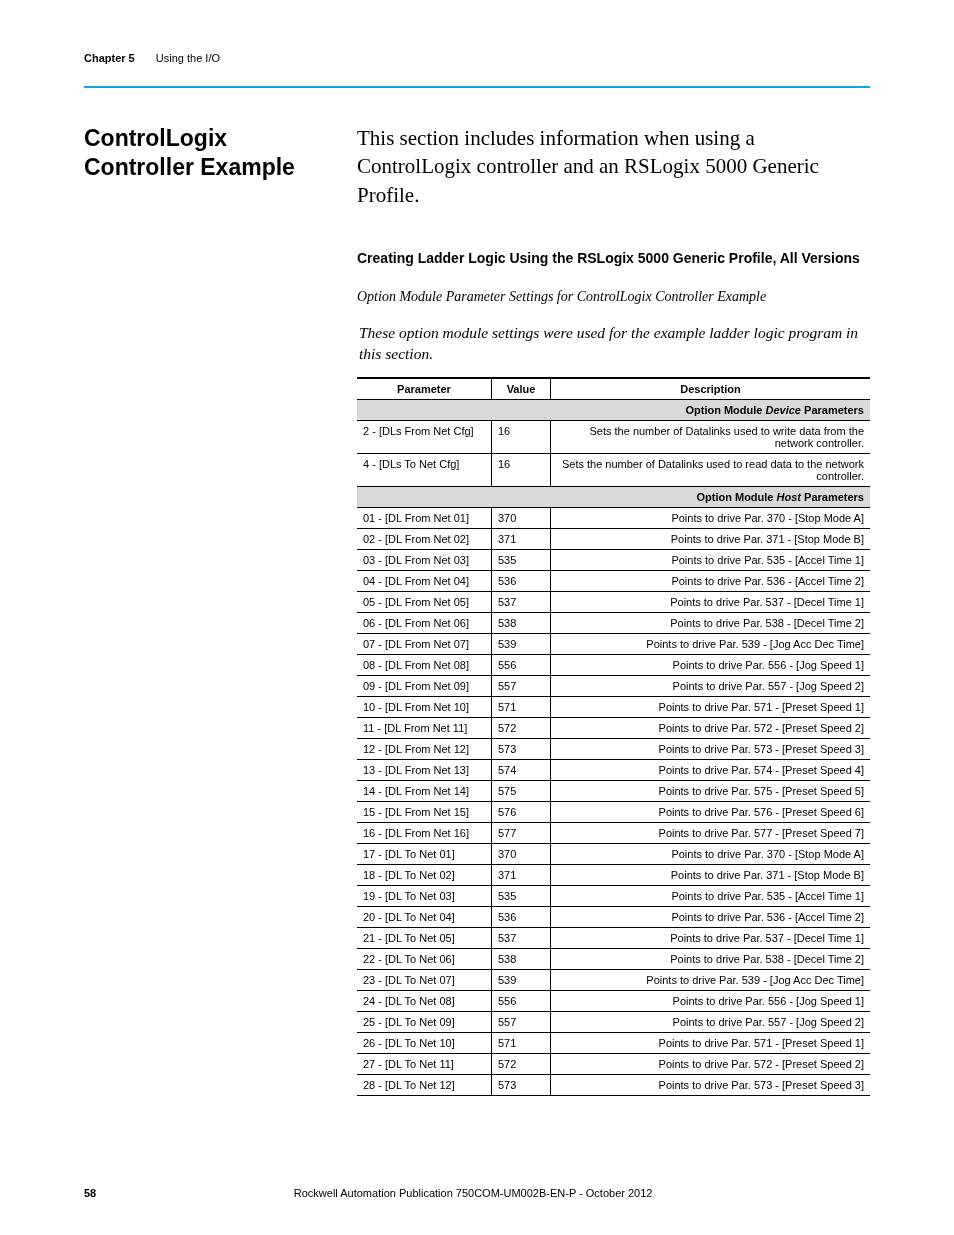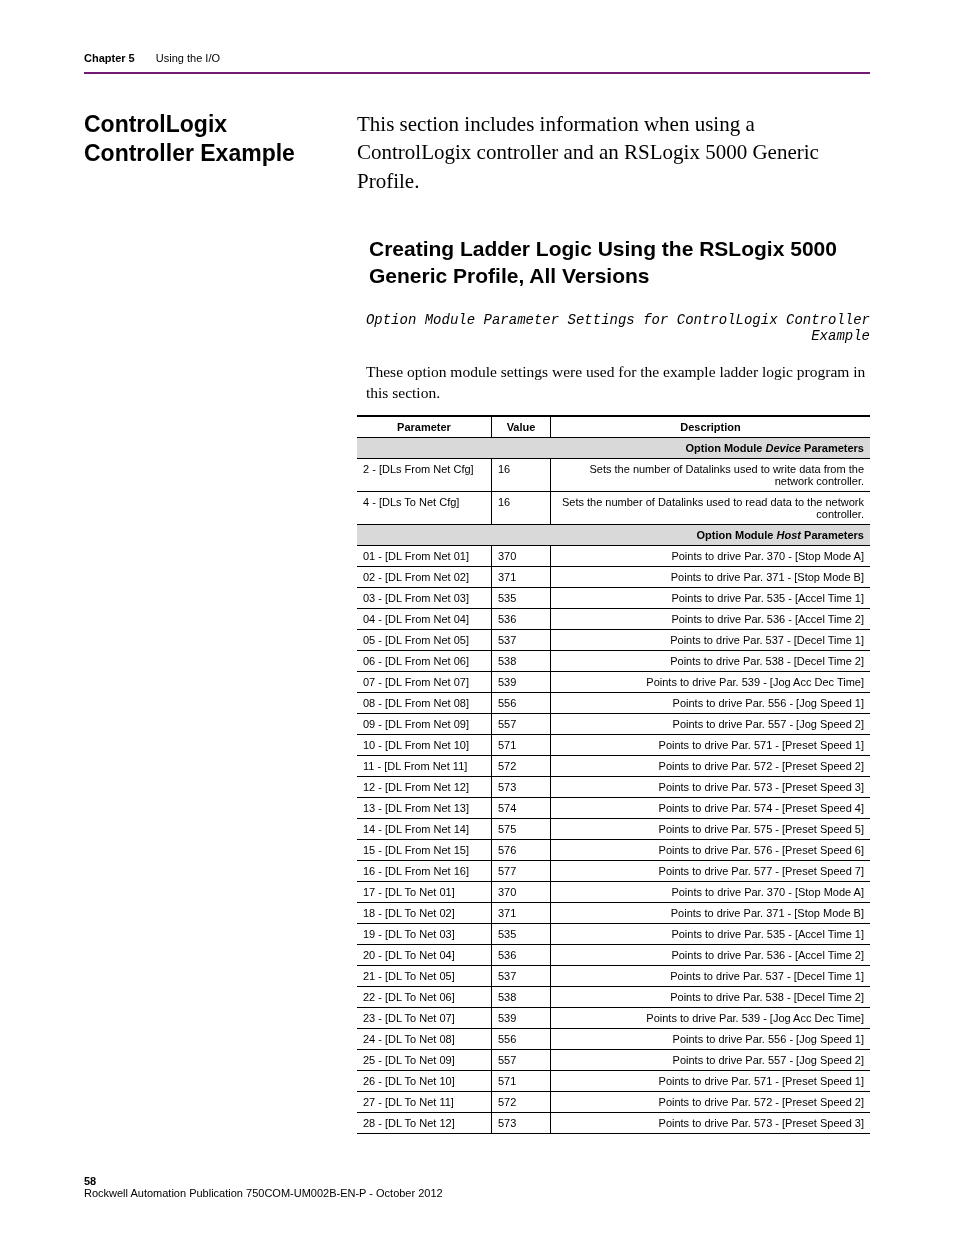--- a/index.html
+++ b/index.html
@@ -11,22 +11,22 @@
     background: #fff;
   }
   .page {
     width: 954px;
     height: 1235px;
     box-sizing: border-box;
     padding: 48px 84px 40px 84px;
     position: relative;
   }
   .header-line {
-    border-bottom: 2px solid #701a75;
-    padding-bottom: 6px;
+    border-bottom: 2px solid #0ea5e9;
+    padding-bottom: 20px;
     margin-bottom: 36px;
   }
   .header-text {
     font-family: Arial, Helvetica, sans-serif;
     font-size: 11px;
   }
   .header-chapter {
     font-weight: bold;
     margin-right: 18px;
   }
@@ -50,36 +50,36 @@
     flex: 1;
   }
   .intro-para {
     font-size: 21px;
     line-height: 1.35;
     margin: 0 0 40px 0;
   }
   .h2 {
     font-family: Arial, Helvetica, sans-serif;
     font-weight: bold;
-    font-size: 21px;
+    font-size: 14px;
     line-height: 1.3;
-    margin: 0 0 22px 12px;
+    margin: 0 0 22px 0;
   }
   .h3 {
-    font-family: Liberation Mono, monospace;
+    font-family: Liberation Serif, serif;
     font-style: italic;
     font-weight: normal;
     font-size: 14px;
     margin: 0 0 18px 0;
-    text-align: right;
   }
   .body-para {
     font-size: 15.5px;
     line-height: 1.35;
-    margin: 0 0 12px 9px;
+    margin: 0 0 12px 2px;
+    font-style: italic;
   }
   table.param-table {
     border-collapse: collapse;
     width: 100%;
     font-family: Arial, Helvetica, sans-serif;
     font-size: 11px;
   }
   table.param-table th {
     text-align: center;
     font-weight: bold;
@@ -112,21 +112,20 @@
   .footer {
     position: absolute;
     left: 84px;
     right: 84px;
     bottom: 36px;
     font-family: Arial, Helvetica, sans-serif;
     font-size: 11px;
     display: flex;
     justify-content: space-between;
     align-items: baseline;
-    flex-direction: column;
   }
   .page-num { font-weight: bold; }
   .pub { text-align: center; flex: 1; }
 </style>
 </head>
 <body>
 
 <div class="page">
 
   <div class="header-line">

